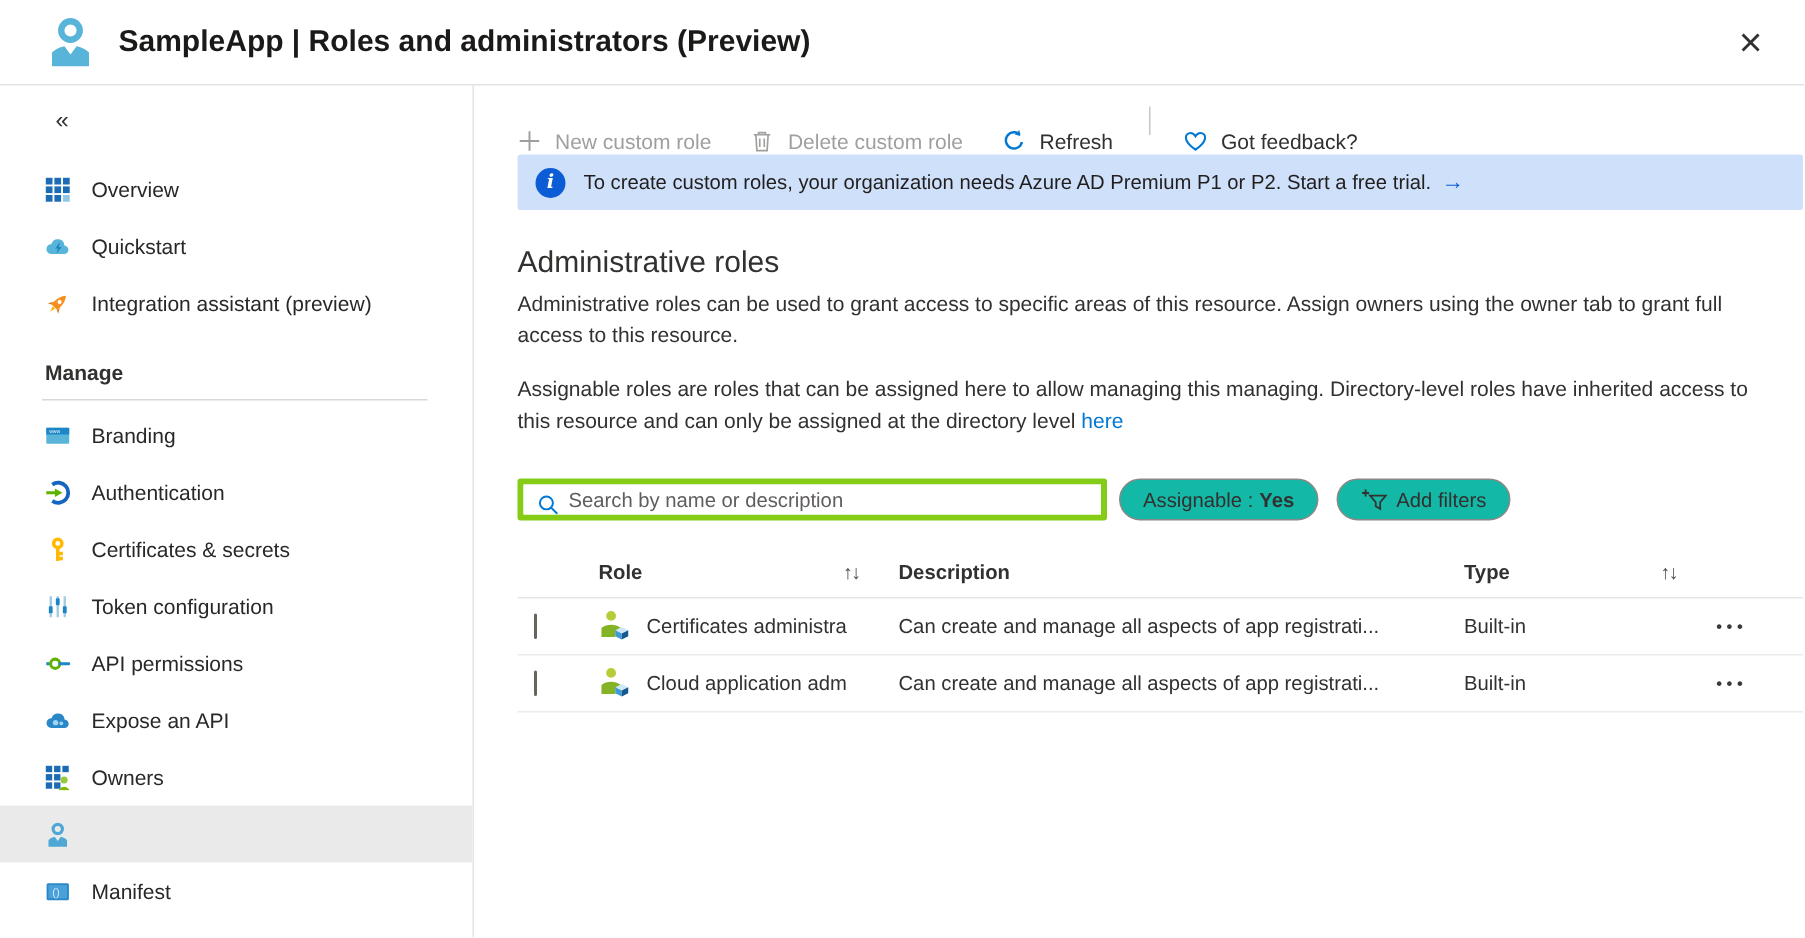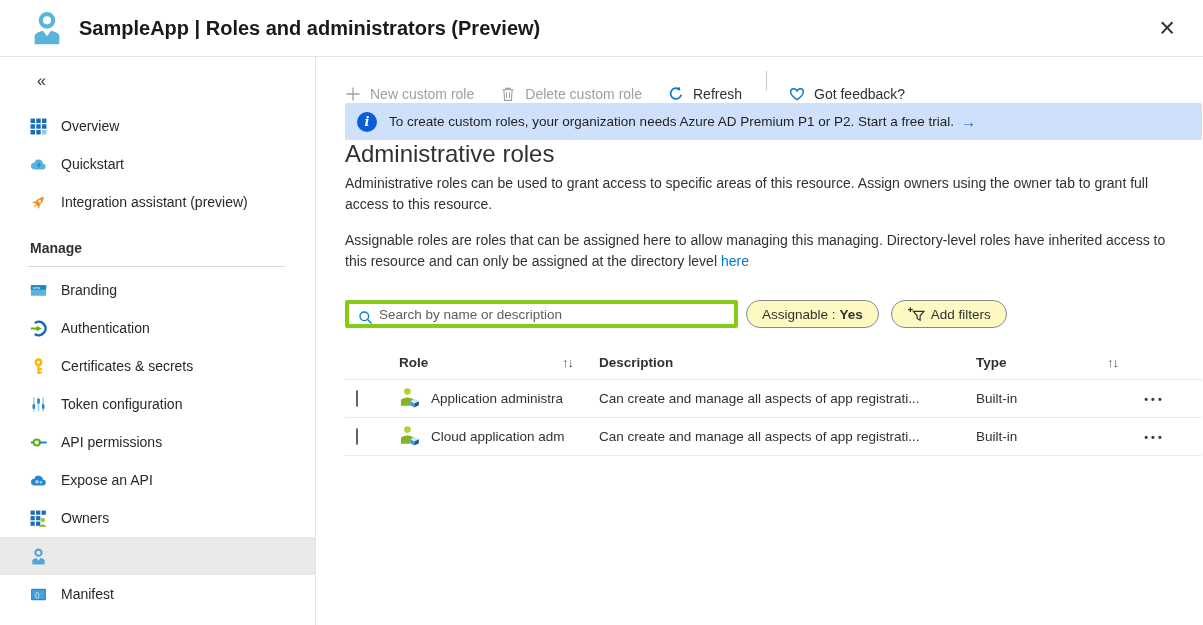--- a/index.html
+++ b/index.html
@@ -44,32 +44,32 @@
   .tb-sep { width:1px; height:19px; background:#c8c6c4; margin:0 22px 0 -2px; }
 
   .banner { margin-left:29px; width:857px; height:37px; background:#cfe0fa; border-radius:2px;
     display:flex; align-items:center; padding:0 12px; font-size:13.5px; color:#201f1e; }
   .info-icon { width:20px; height:20px; border-radius:50%; background:#0b5cd5; color:#fff;
     font-family:"DejaVu Serif", serif; font-weight:700; font-size:13px; font-style:italic;
     display:flex; align-items:center; justify-content:center; margin-right:12px; flex:0 0 auto; }
   .banner-arrow { color:#0b5cd5; margin-left:7px; font-size:15px; }
 
   .content { padding-left:29px; padding-right:28px; }
-  .page-heading { font-size:24px; font-weight:400; color:#323130; }
+  .page-heading { font-size:20px; font-weight:400; color:#323130; margin-top:24px; }
   .para { font-size:14px; line-height:21px; margin-top:5px; max-width:833px; color:#323130; }
   .para.second { margin-top:15px; }
   .inline-link { color:#0078d4; cursor:pointer; text-decoration:none; }
 
   .filter-row { margin-top:28px; display:flex; align-items:center; }
   .table-search { position:relative; width:393px; height:28px; border:4px solid #84cc16; border-radius:2px; background:#fff; }
   .table-search input { width:100%; height:100%; border:none; outline:none; font-size:13.5px;
     padding:0 8px 0 30px; font-family:inherit; color:#323130; }
   .table-search input::placeholder { color:#605e5c; }
   .table-search .mag { position:absolute; left:9px; top:6px; }
-  .pill { height:28px; border:1px solid #8a8886; border-radius:15px; background:#fef9c3;
+  .pill { height:28px; border:1px solid #8a8886; border-radius:15px; background:#14b8a6;
     display:flex; align-items:center; padding:0 15px; font-size:13.5px; cursor:pointer;
     color:#323130; white-space:nowrap; }
   .pill.assignable { margin-left:8px; }
   .pill.addfilters { margin-left:12px; }
   .pill .bold { font-weight:700; margin-left:4px; }
   .pill .ficon { width:18px; height:16px; margin-right:6px; display:inline-flex; }
 
   .roles-table { margin-top:18px; width:857px; }
   .t-head { display:grid; grid-template-columns:54px 200px 377px 131px 95px; height:34px;
     align-items:center; font-size:13.5px; font-weight:700; color:#323130; border-bottom:1px solid #e8e6e4; }
@@ -344,21 +344,21 @@
           <div><span class="chk"></span></div>
           <div><span class="role-ic">
             <svg viewBox="0 0 16 16">
                   <circle cx="6.4" cy="3.5" r="2.5" fill="#b8cc38"></circle>
                   <path d="M1.5 14.2 V9.7 C2.9 8.5 4.6 8 6.4 8 C8.2 8 9.9 8.5 11.3 9.7 V10.2 L8.5 11.6 V14.2 Z" fill="#84b325"></path>
                   <path d="M11.8 9.2 L15.1 10.85 L11.8 12.5 L8.5 10.85 Z" fill="#cfe8f8"></path>
                   <path d="M8.5 10.85 V13.9 L11.8 15.55 V12.5 Z" fill="#3f9bd8"></path>
                   <path d="M15.1 10.85 V13.9 L11.8 15.55 V12.5 Z" fill="#16598c"></path>
                 </svg>
           </span></div>
-          <div class="cell-trunc">Application administra</div>
+          <div class="cell-trunc">Certificates administra</div>
           <div class="cell-trunc">Can create and manage all aspects of app registrati...</div>
           <div>Built-in</div>
           <div class="ellipsis">•••</div>
         </div>
 
         <div class="t-row">
           <div><span class="chk"></span></div>
           <div><span class="role-ic">
             <svg viewBox="0 0 16 16">
                   <circle cx="6.4" cy="3.5" r="2.5" fill="#b8cc38"></circle>

